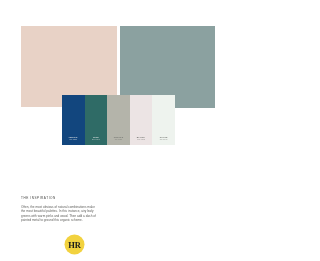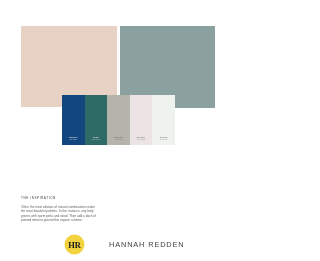--- a/index.html
+++ b/index.html
@@ -181,16 +181,15 @@
   <div id="caption">
     <div id="caption-heading">THE INSPIRATION</div>
     <p id="caption-body">Often, the most obvious of natural combinations make the most beautiful palettes. In this instance, airy leafy greens with warm pinks and wood. Then add a dash of painted metal to ground this organic scheme.</p>
   </div>
 
   <div id="footer">
     <svg id="brand-mark" viewBox="0 0 42 42">
       <circle id="mark-disc" cx="21" cy="21" r="20" fill="#f2d23f"></circle>
       <text id="mark-text" x="21" y="27" text-anchor="middle" font-family="Liberation Serif, serif" font-size="17" font-weight="bold" fill="#1b1b1a">HR</text>
     </svg>
-    <span id="brand-name">HANNAH REDDEN</span>
   </div>
 
 </div>
 
 </body></html>

